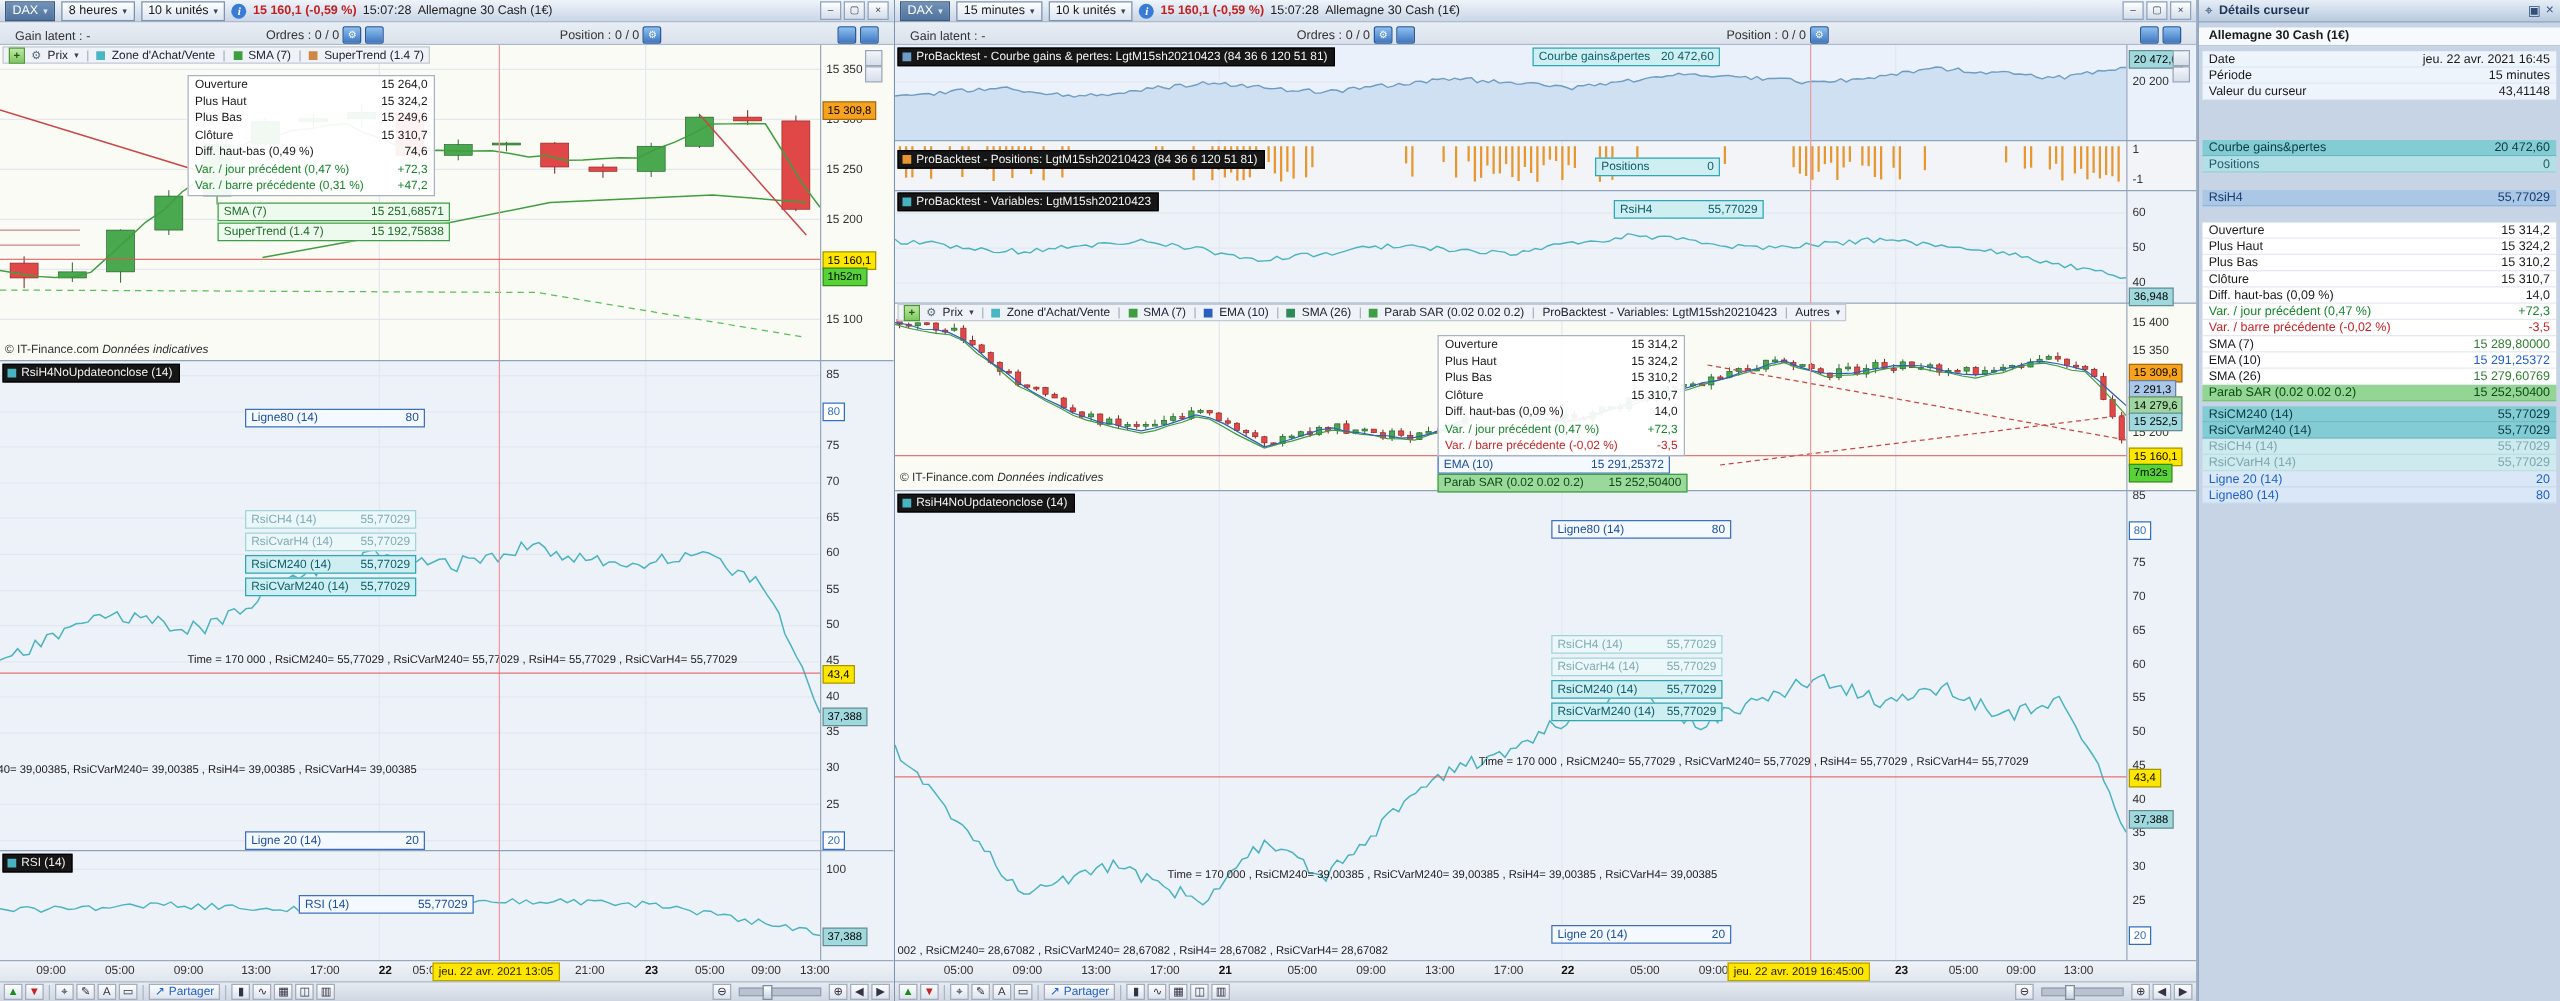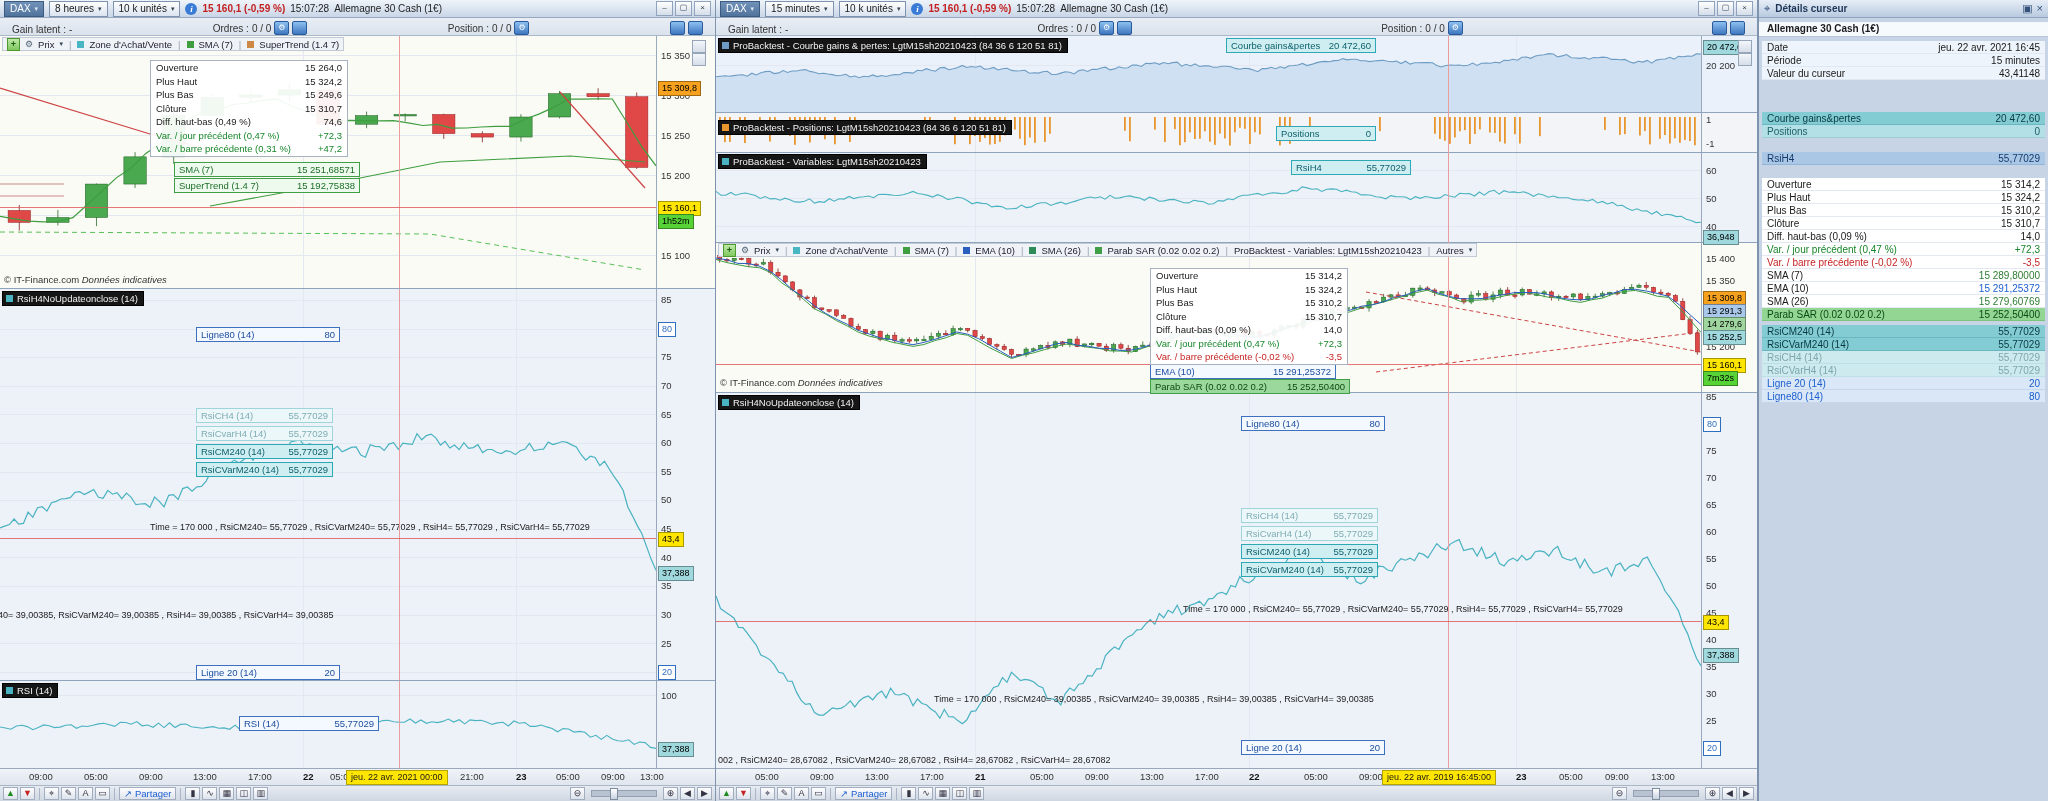--- a/index.html
+++ b/index.html
@@ -362,21 +362,21 @@
     <span class="axtool" style="left:692px;top:53px"></span>
 
     <div class="timeaxis">
       <span class="tx" style="left:29px">09:00</span>
       <span class="tx" style="left:84px">05:00</span>
       <span class="tx" style="left:139px">09:00</span>
       <span class="tx" style="left:193px">13:00</span>
       <span class="tx" style="left:248px">17:00</span>
       <span class="tx day" style="left:303px">22</span>
       <span class="tx" style="left:330px">05:00</span>
-      <span class="cursortag" style="left:346px">jeu. 22 avr. 2021 00:00</span>
+      <span class="cursortag" style="left:346px">jeu. 22 avr. 2021 13:05</span>
       <span class="tx" style="left:460px">21:00</span>
       <span class="tx day" style="left:516px">23</span>
       <span class="tx" style="left:556px">05:00</span>
       <span class="tx" style="left:601px">09:00</span>
       <span class="tx" style="left:640px">13:00</span>
     </div>
 
     <div class="toolbar">
       <span class="tbtn buy">▲</span>
       <span class="tbtn sell">▼</span>
@@ -1021,21 +1021,21 @@
     <span class="axl" style="left:990px;top:193px">50</span>
     <span class="axl" style="left:990px;top:221px">40</span>
     <span class="tag teal" style="left:987px;top:230px">36,948</span>
     <span class="axl" style="left:990px;top:253px">15 400</span>
     <span class="axl" style="left:990px;top:275px">15 350</span>
     <span class="axl" style="left:990px;top:297px">15 300</span>
     <span class="axl" style="left:990px;top:319px">15 250</span>
     <span class="axl" style="left:990px;top:341px">15 200</span>
     <span class="axl" style="left:990px;top:363px">15 150</span>
     <span class="tag orange" style="left:987px;top:291px">15 309,8</span>
-    <span class="tag blue" style="left:987px;top:304px">15 291,3</span>
+    <span class="tag blue" style="left:987px;top:304px">2 291,3</span>
     <span class="tag greenv" style="left:987px;top:317px">14 279,6</span>
     <span class="tag teal" style="left:987px;top:330px">15 252,5</span>
     <span class="tag yellow" style="left:987px;top:358px">15 160,1</span>
     <span class="tag green" style="left:987px;top:371px">7m32s</span>
     <span class="axl" style="left:990px;top:391px">85</span>
     <span class="tag bluebox" style="left:987px;top:417px">80</span>
     <span class="axl" style="left:990px;top:445px">75</span>
     <span class="axl" style="left:990px;top:472px">70</span>
     <span class="axl" style="left:990px;top:499px">65</span>
     <span class="axl" style="left:990px;top:526px">60</span>

